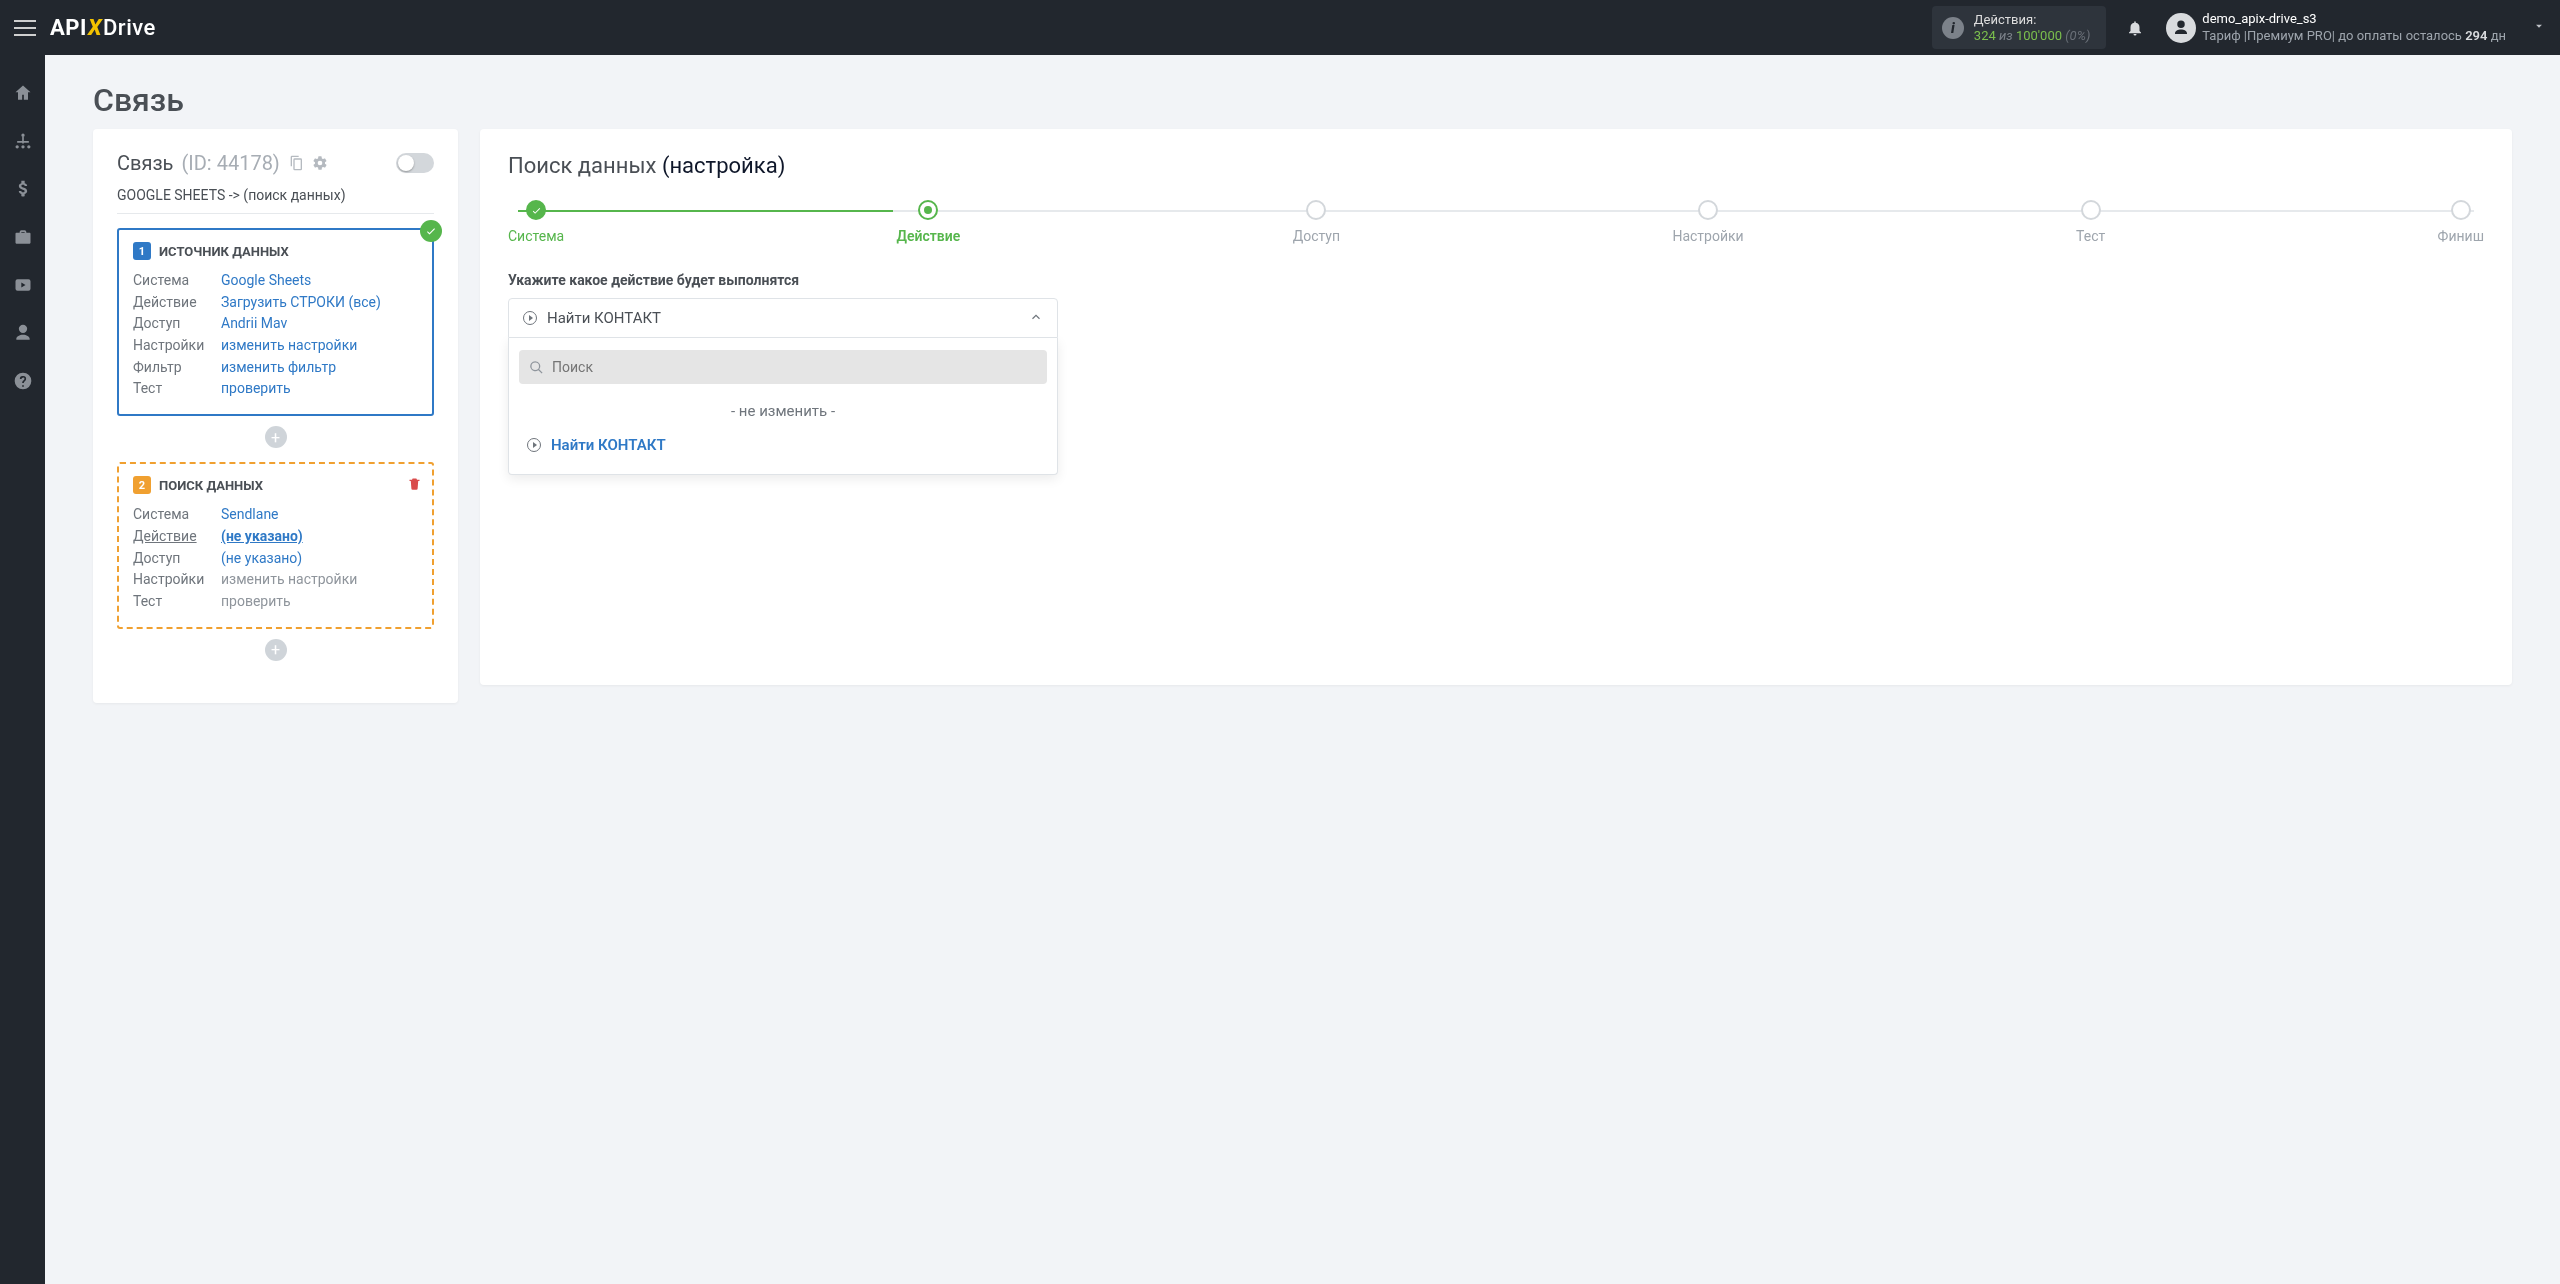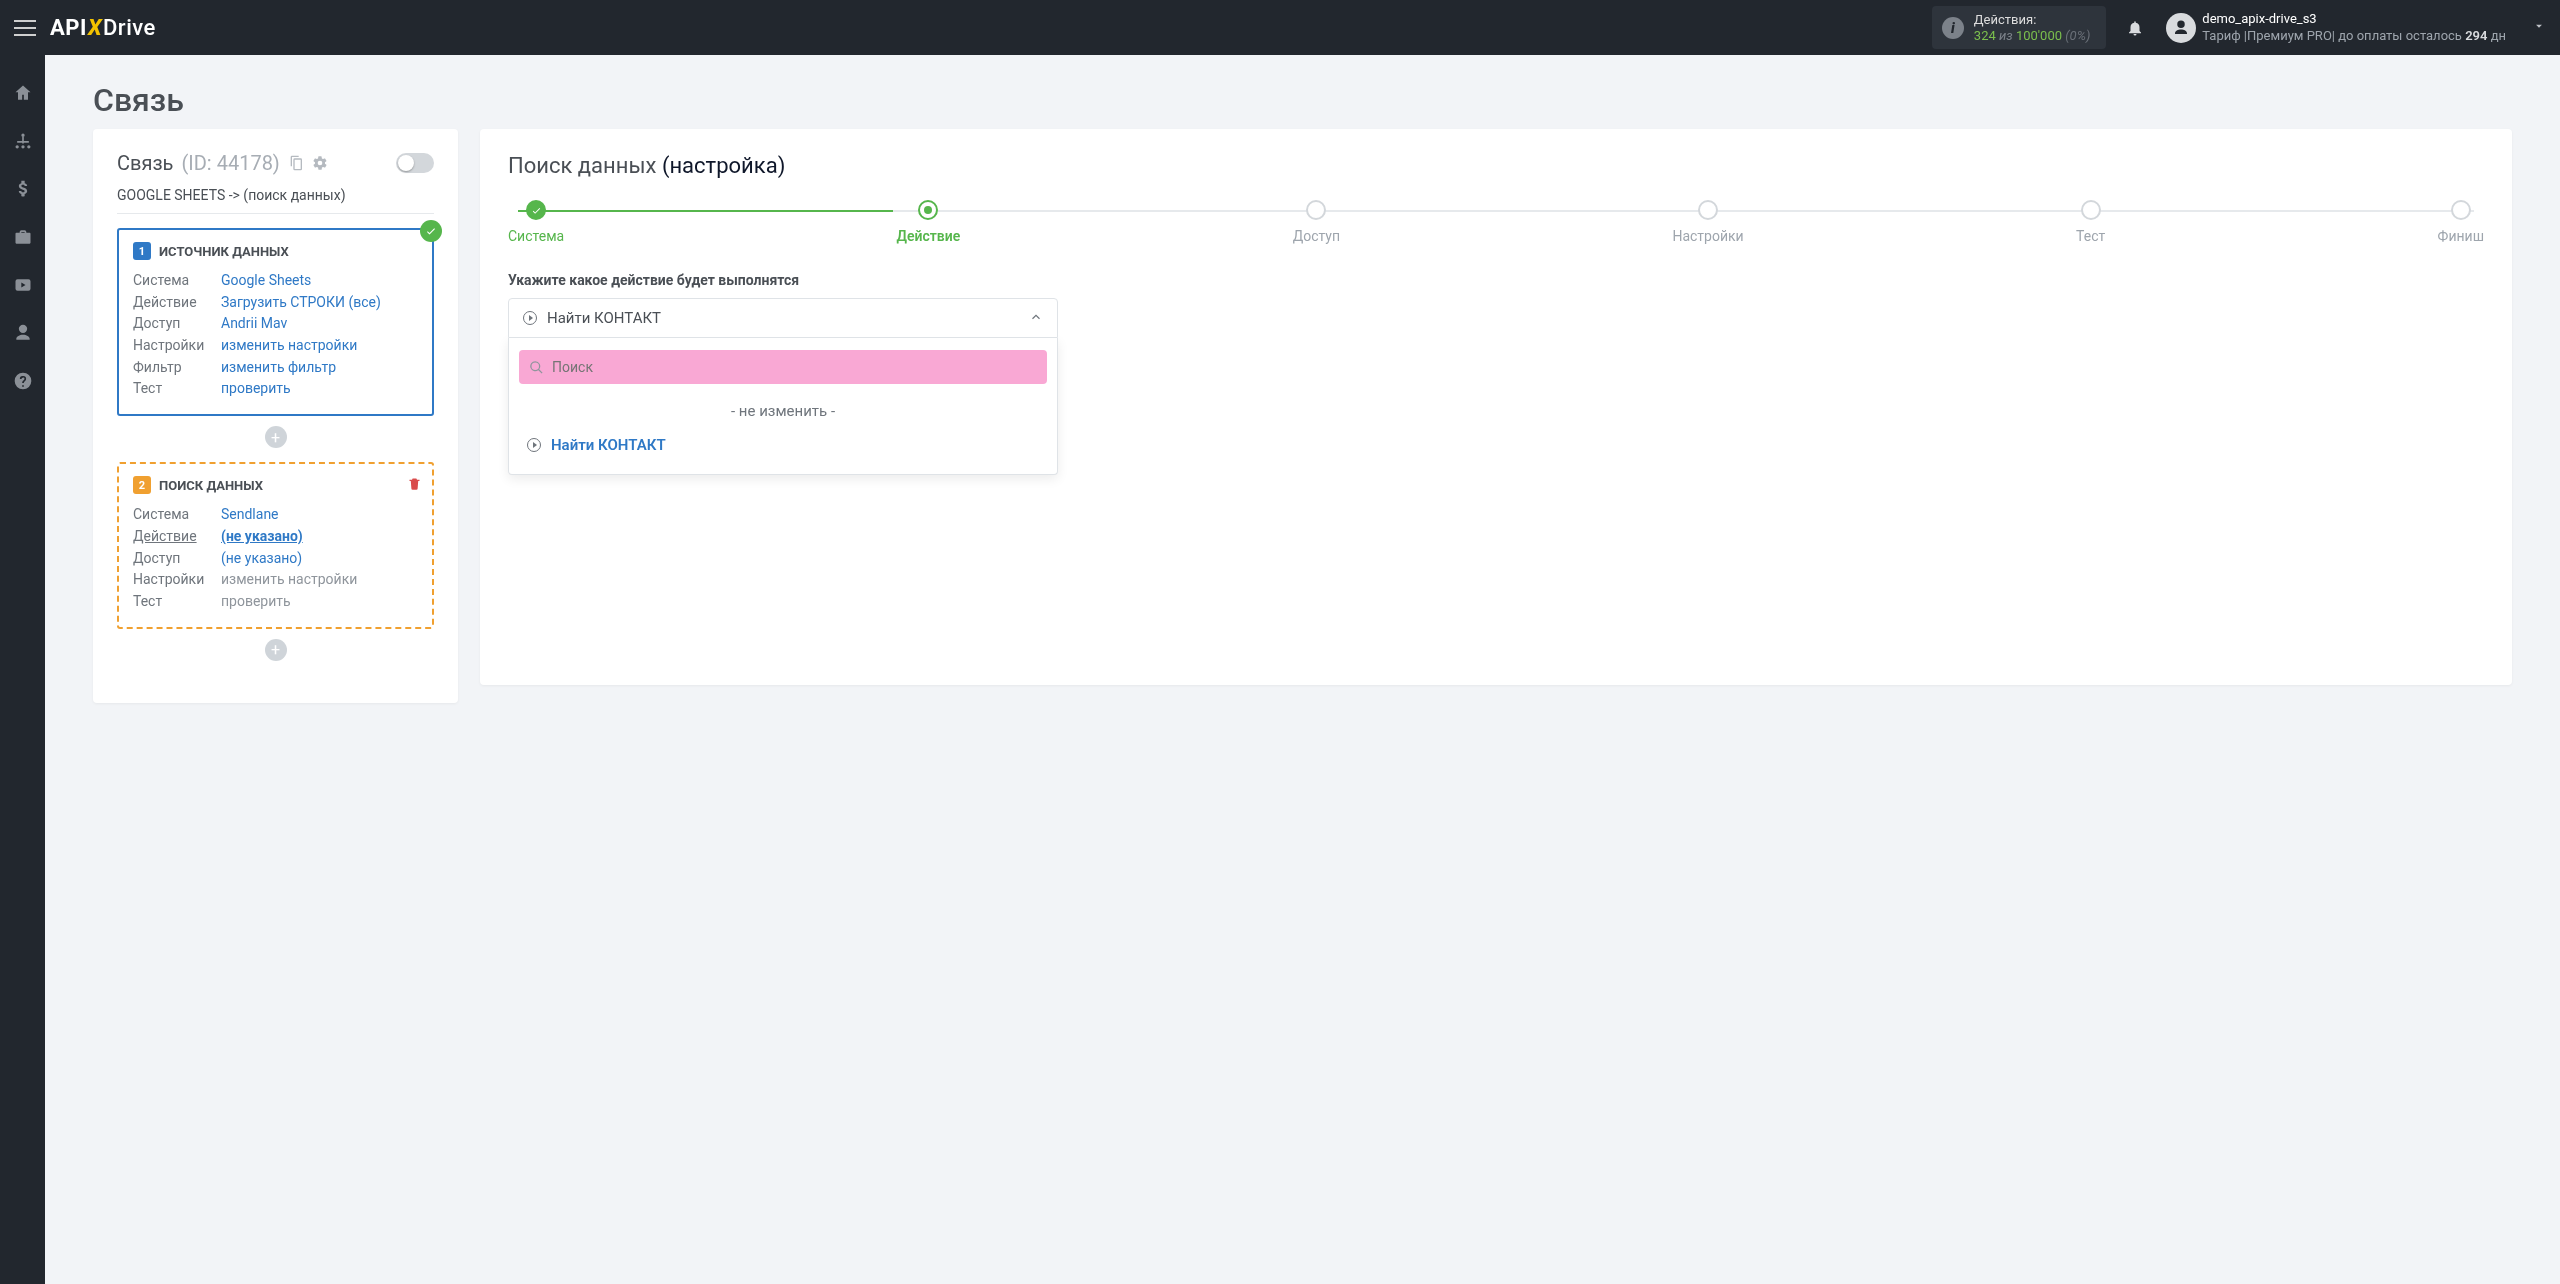--- a/index.html
+++ b/index.html
@@ -97,21 +97,21 @@
 
 .field-label { font-size: 14px; font-weight: 700; color: #4a4f55; margin-bottom: 10px; }
 .select-wrap { position: relative; width: 550px; }
 .select-box { border: 1px solid #dfe3e7; border-radius: 4px; height: 40px; display: flex; align-items: center; padding: 0 14px; gap: 10px; cursor: pointer; background: #fff; position: relative; z-index: 2; border-bottom-left-radius: 0; border-bottom-right-radius: 0; }
 .select-box .play { width: 14px; height: 14px; border: 1.5px solid #6f757c; border-radius: 50%; display: flex; align-items: center; justify-content: center; }
 .select-box .play::after { content: ""; width: 0; height: 0; border-left: 4px solid #6f757c; border-top: 3px solid transparent; border-bottom: 3px solid transparent; margin-left: 1px; }
 .select-box .sval { flex: 1; font-size: 15px; color: #4a4f55; }
 .select-box .caret svg { width: 14px; height: 14px; stroke: #6f757c; fill: none; stroke-width: 2; }
 
 .dropdown { border: 1px solid #dfe3e7; border-top: none; border-radius: 0 0 4px 4px; background: #fff; box-shadow: 0 4px 12px rgba(0,0,0,0.08); padding: 12px 10px; }
-.dd-search { display: flex; align-items: center; gap: 8px; background: #f9a8d4; border-radius: 4px; height: 34px; padding: 0 10px; margin-bottom: 10px; }
+.dd-search { display: flex; align-items: center; gap: 8px; background: #e5e5e5; border-radius: 4px; height: 34px; padding: 0 10px; margin-bottom: 10px; }
 .dd-search svg { width: 15px; height: 15px; fill: #8f959c; }
 .dd-search input { border: none; background: transparent; outline: none; font-size: 14px; flex: 1; color: #4a4f55; }
 .dd-option { padding: 8px 6px; font-size: 15px; color: #6f757c; text-align: center; cursor: pointer; }
 .dd-option.row { display: flex; align-items: center; gap: 10px; text-align: left; padding-left: 8px; }
 .dd-option.row .play { width: 14px; height: 14px; border: 1.5px solid #6f757c; border-radius: 50%; display: flex; align-items: center; justify-content: center; }
 .dd-option.row .play::after { content: ""; width: 0; height: 0; border-left: 4px solid #6f757c; border-top: 3px solid transparent; border-bottom: 3px solid transparent; margin-left: 1px; }
 .dd-option.row .otxt { color: #2f79c6; font-weight: 600; }
 </style>
 </head>
 <body>

